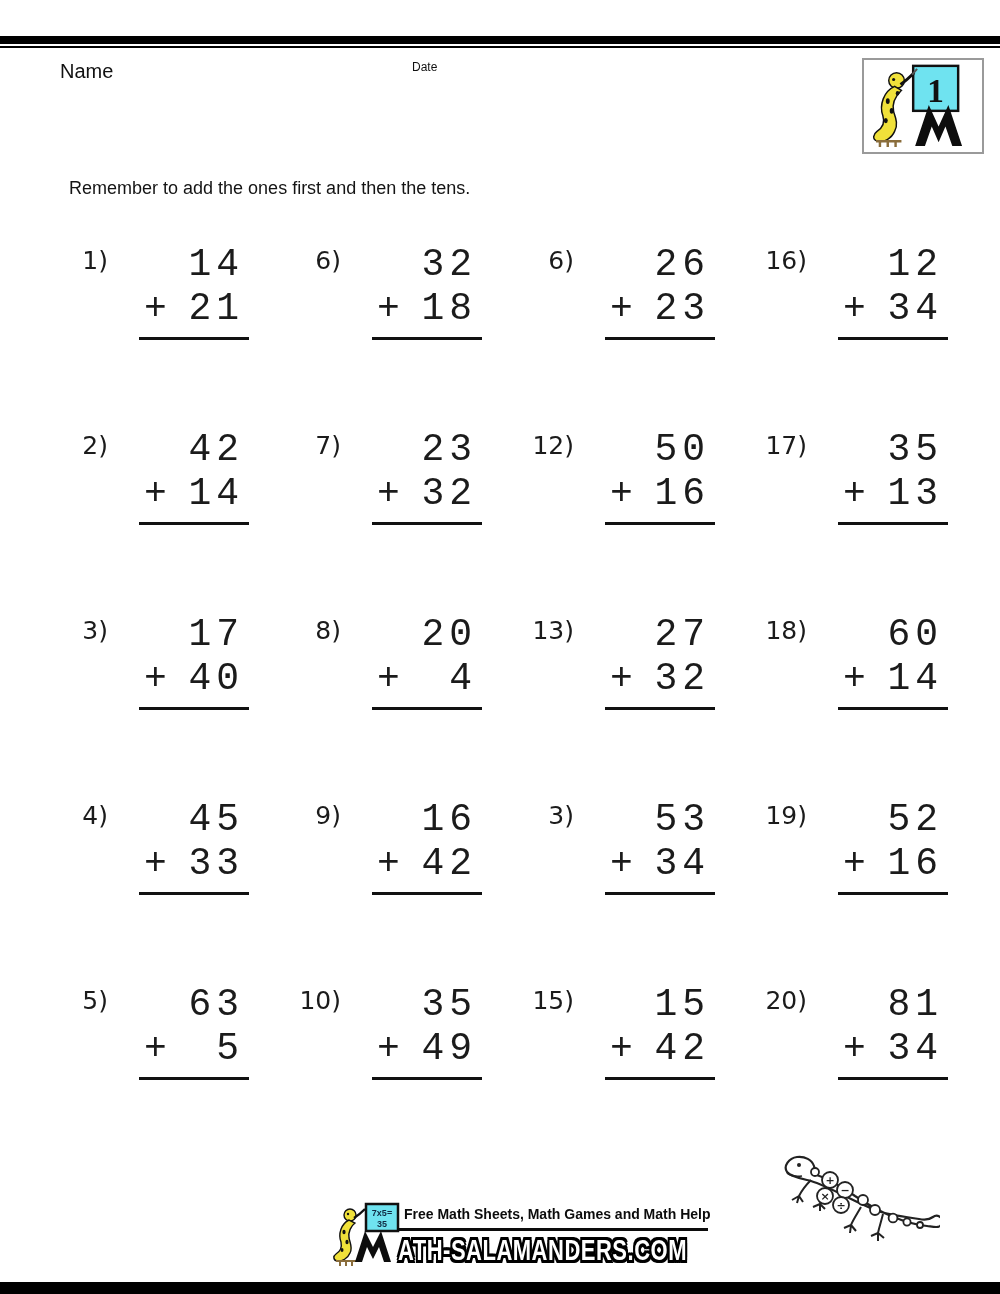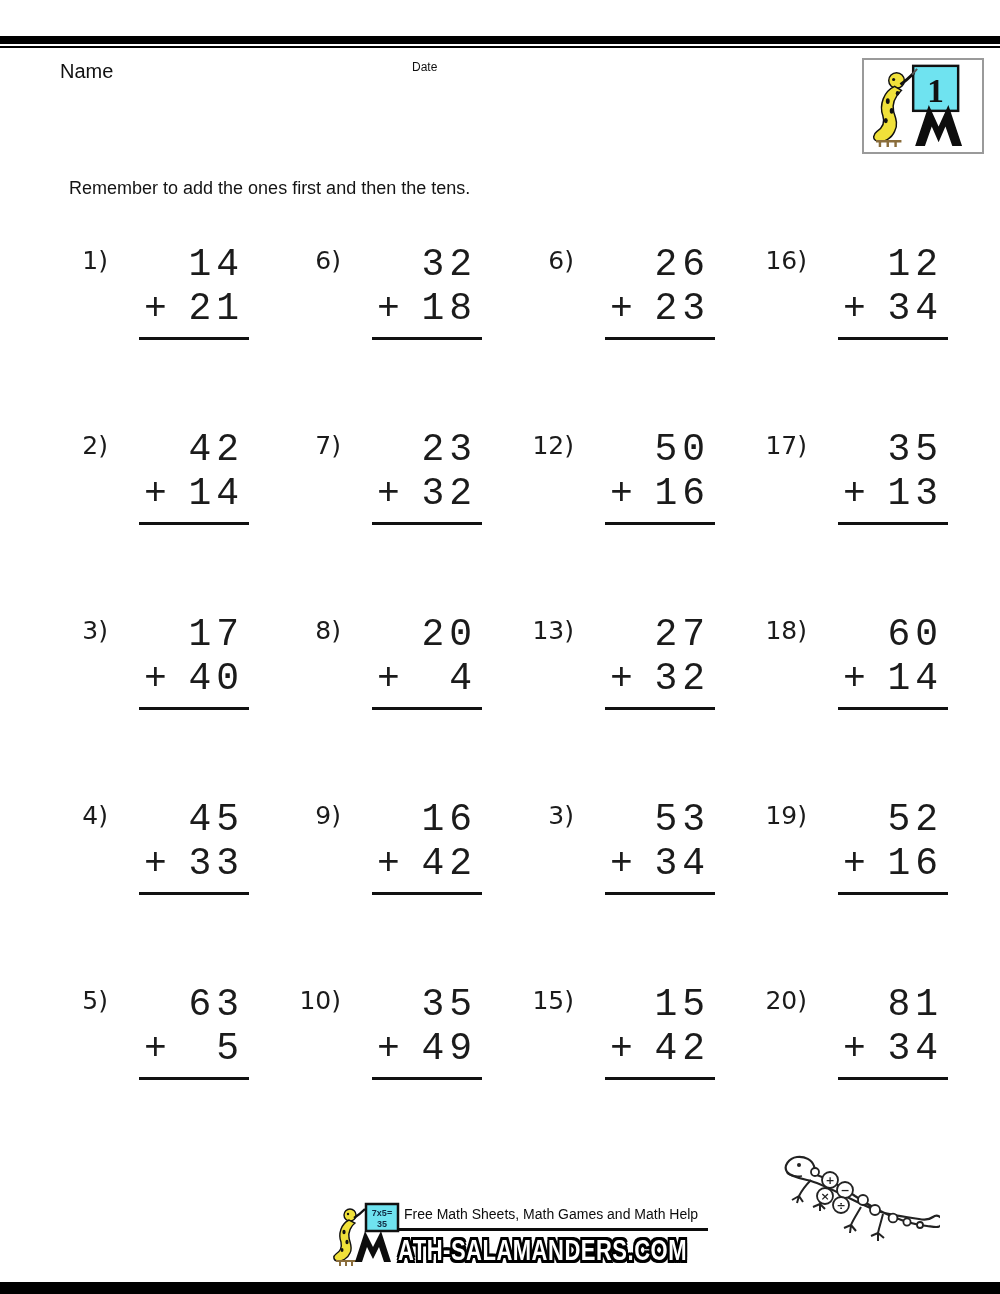--- a/index.html
+++ b/index.html
@@ -49,21 +49,21 @@
     font-size:38px; line-height:44px; color:#1b1b1b;
   }
   .addend-bottom .plus { letter-spacing:0; }
   .addend-bottom .addend2 { letter-spacing:5px; }
   .answer-line { margin:6px 0 0 -5px; width:110px; border-top:3px solid #111; }
 
   
   .footer-rule { position:absolute; left:397px; top:1228px; width:311px; height:3px; background:#0c0c0c; }
   .tagline {
     position:absolute; left:404px; top:1206px; width:292px; text-align:center;
-    font-size:14px; font-weight:normal; color:#0c0c0c; white-space:nowrap;
+    font-size:14px; font-weight:bold; color:#0c0c0c; white-space:nowrap;
   }
   .site-text {
     position:absolute; left:398px; top:1234px;
     font-size:22px; font-weight:bold; letter-spacing:0.5px; color:#fff;
     transform:scaleY(1.3); transform-origin:top left; white-space:nowrap;
     text-shadow:-2px -2px 0 #000, 2px -2px 0 #000, -2px 2px 0 #000, 2px 2px 0 #000,
                 -2px 0 0 #000, 2px 0 0 #000, 0 -2px 0 #000, 0 2px 0 #000;
   }
   .footer-salamander { position:absolute; left:328px; top:1202px; }
   .footer-m { position:absolute; left:355px; top:1231px; }

